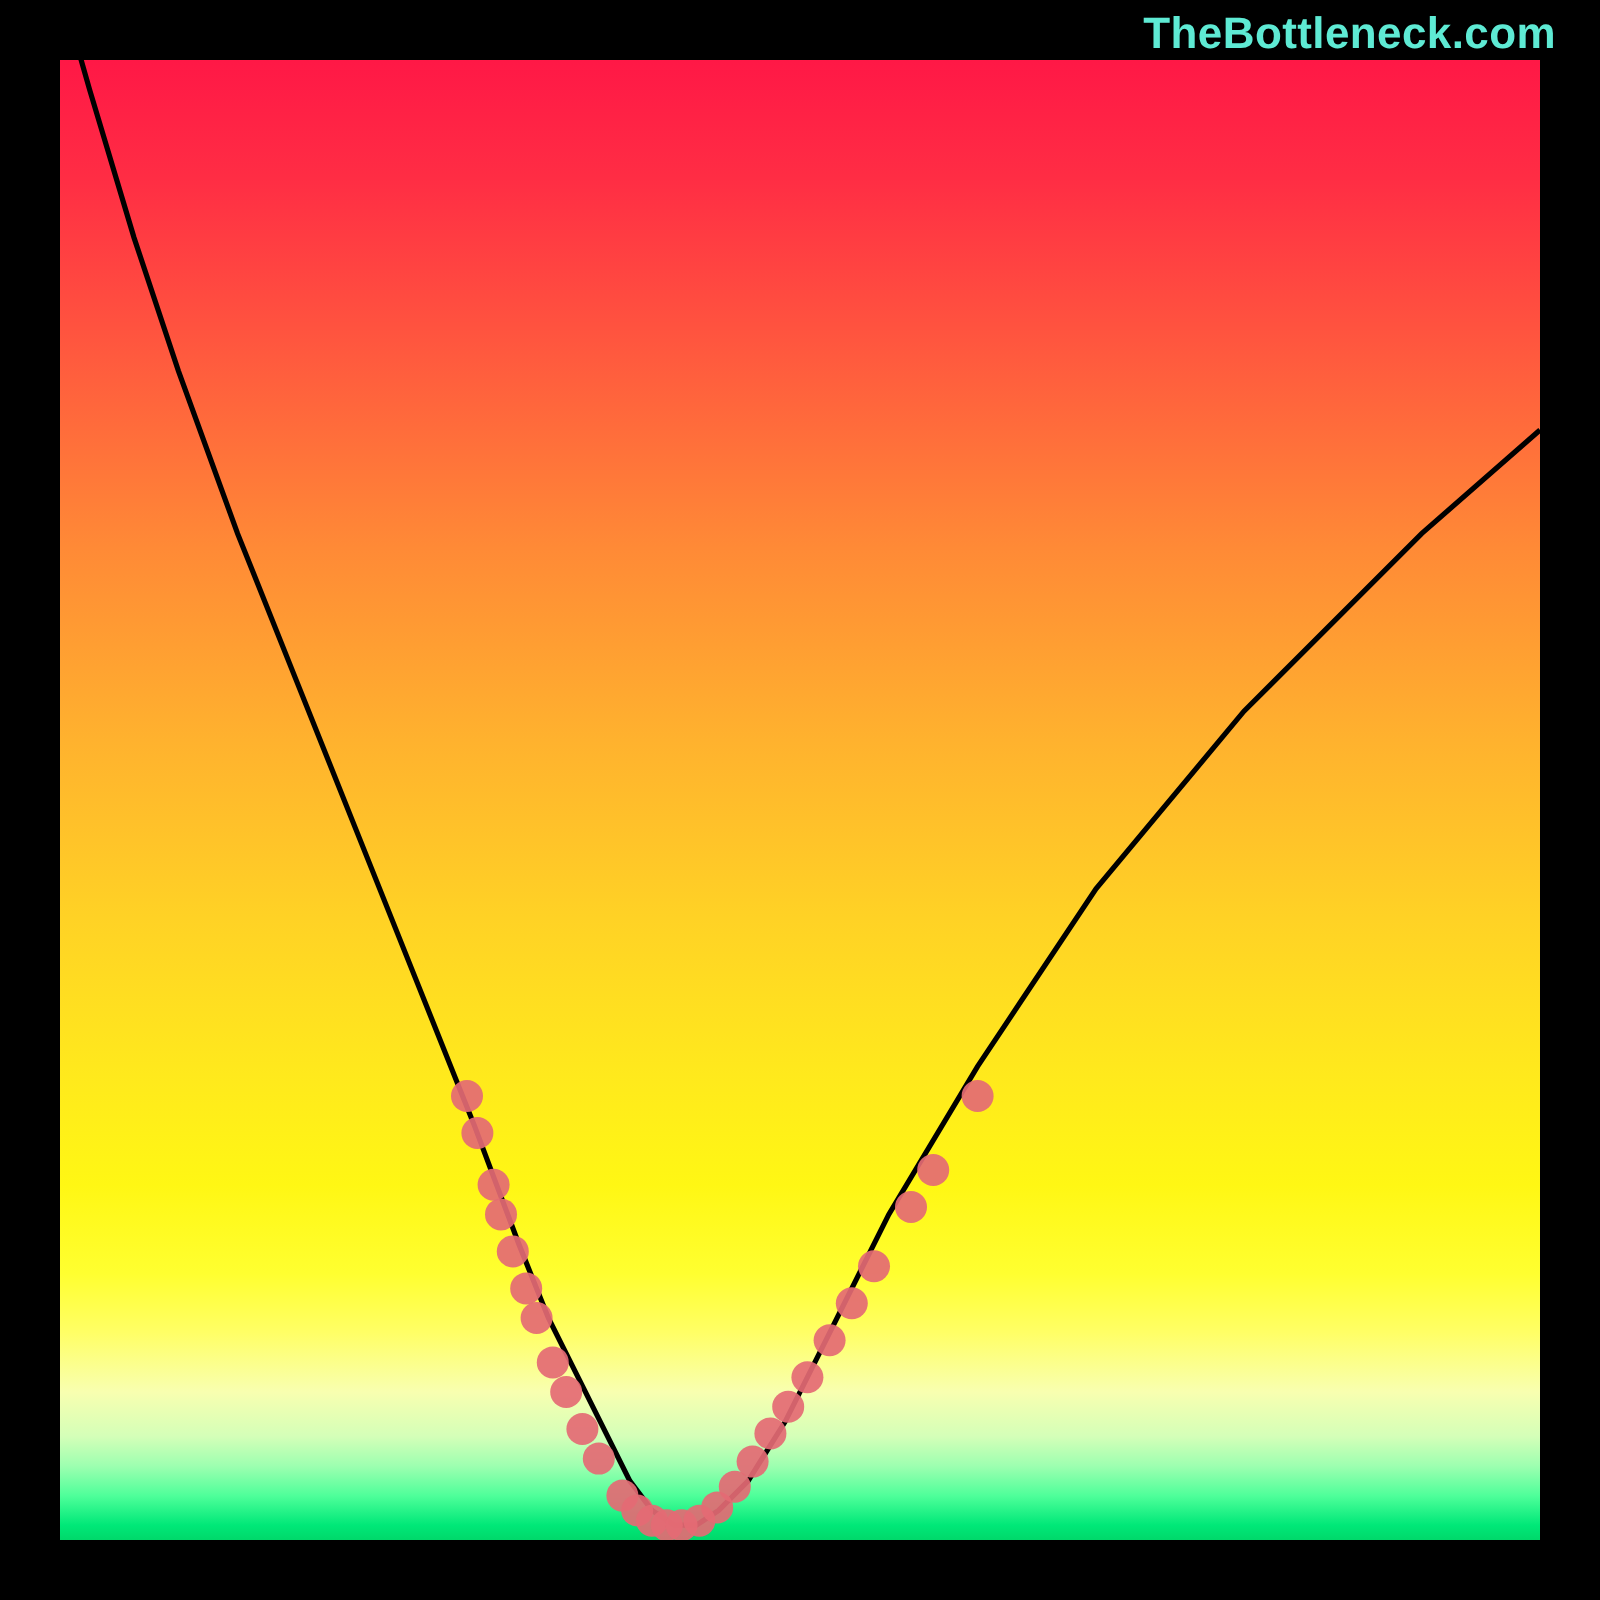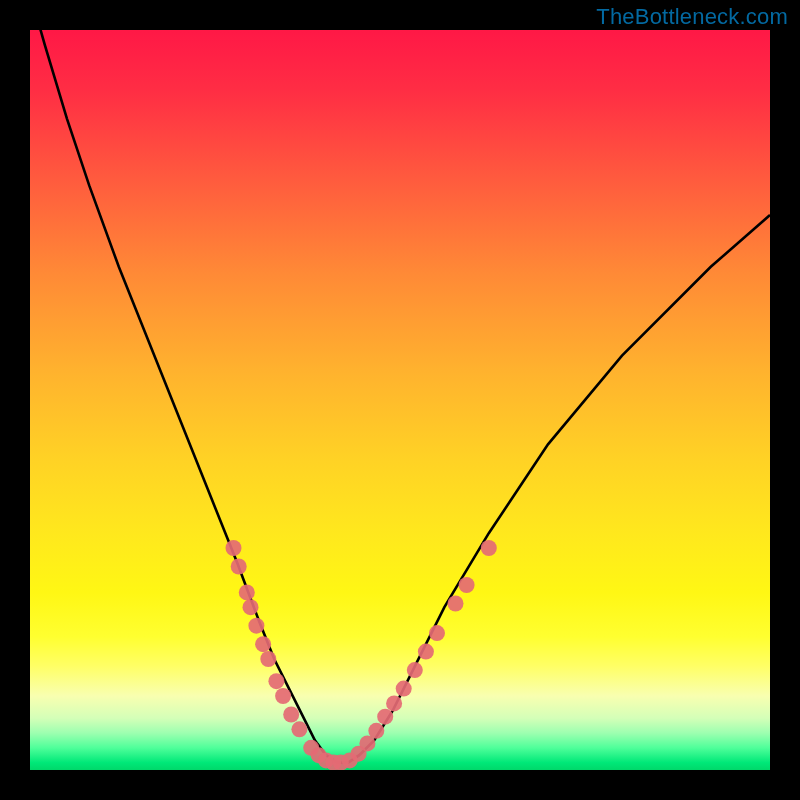--- a/index.html
+++ b/index.html
@@ -15,24 +15,24 @@
     position: absolute;
     top: 0;
     left: 0;
     width: 800px;
     height: 800px;
     background: #000;
   }
   .watermark {
     position: absolute;
     top: 4px;
-    right: 12px;
-    color: #0369a1;
+    right: 22px;
+    color: #5eead4;
     font-size: 22px;
-    font-weight: normal;
+    font-weight: bold;
     letter-spacing: 0.2px;
     user-select: none;
   }
   .plot {
     position: absolute;
     top: 30px;
     left: 30px;
     width: 740px;
     height: 740px;
     background: linear-gradient(to bottom,

